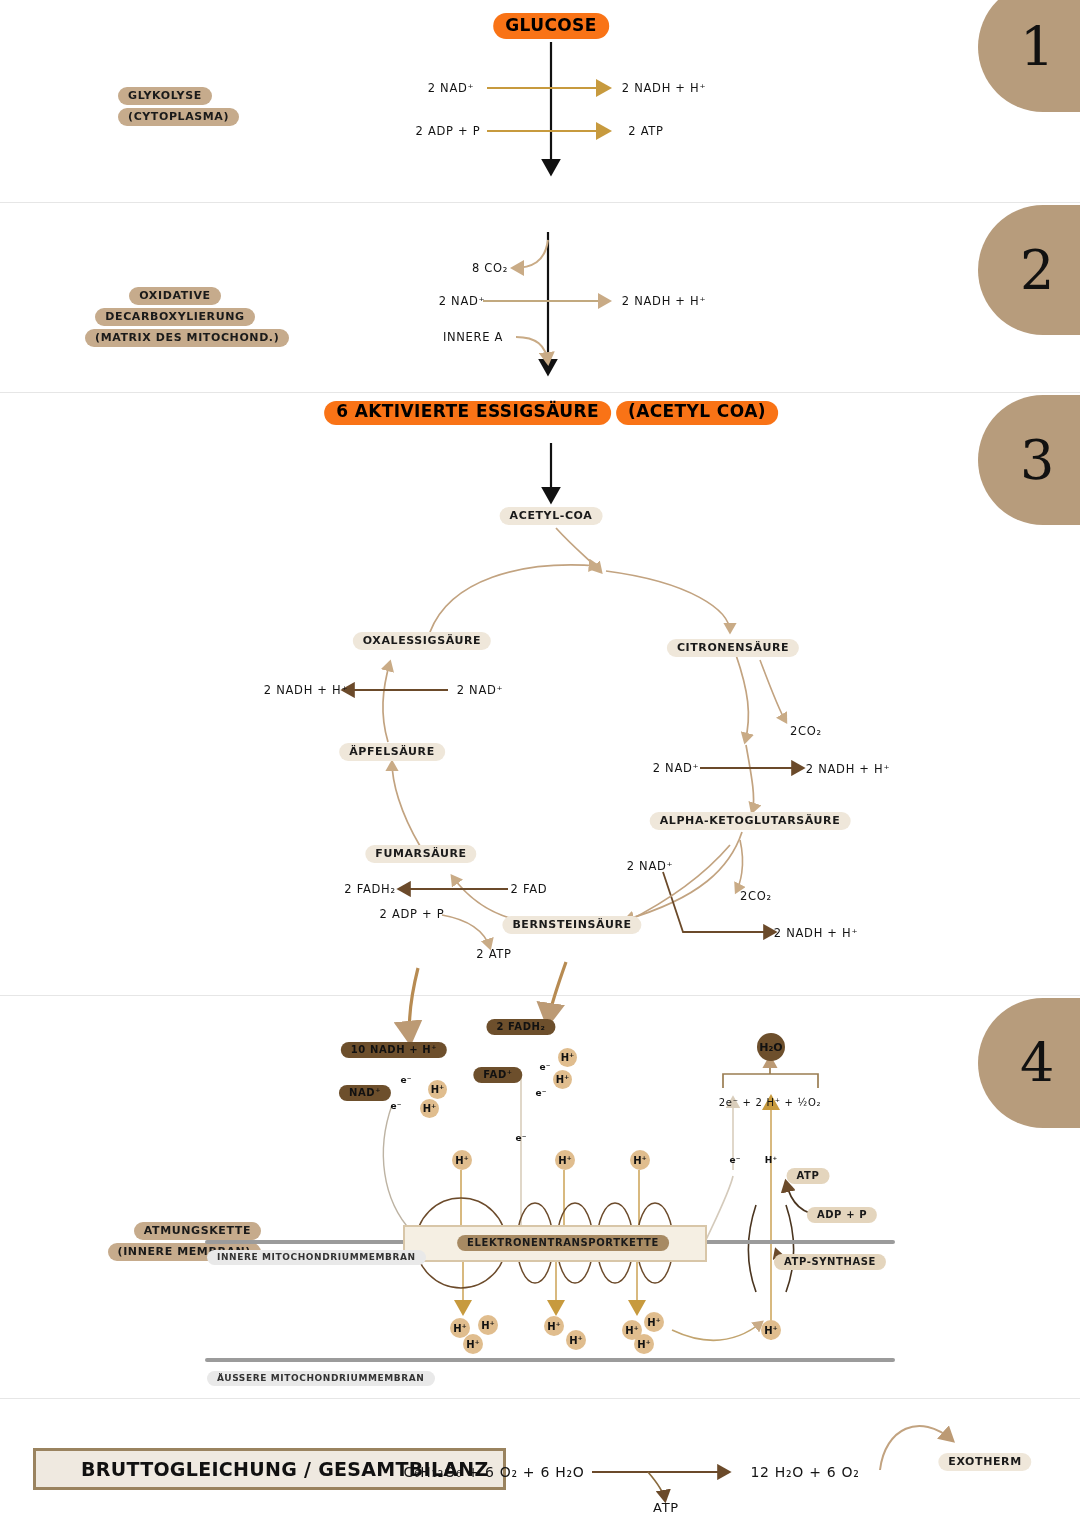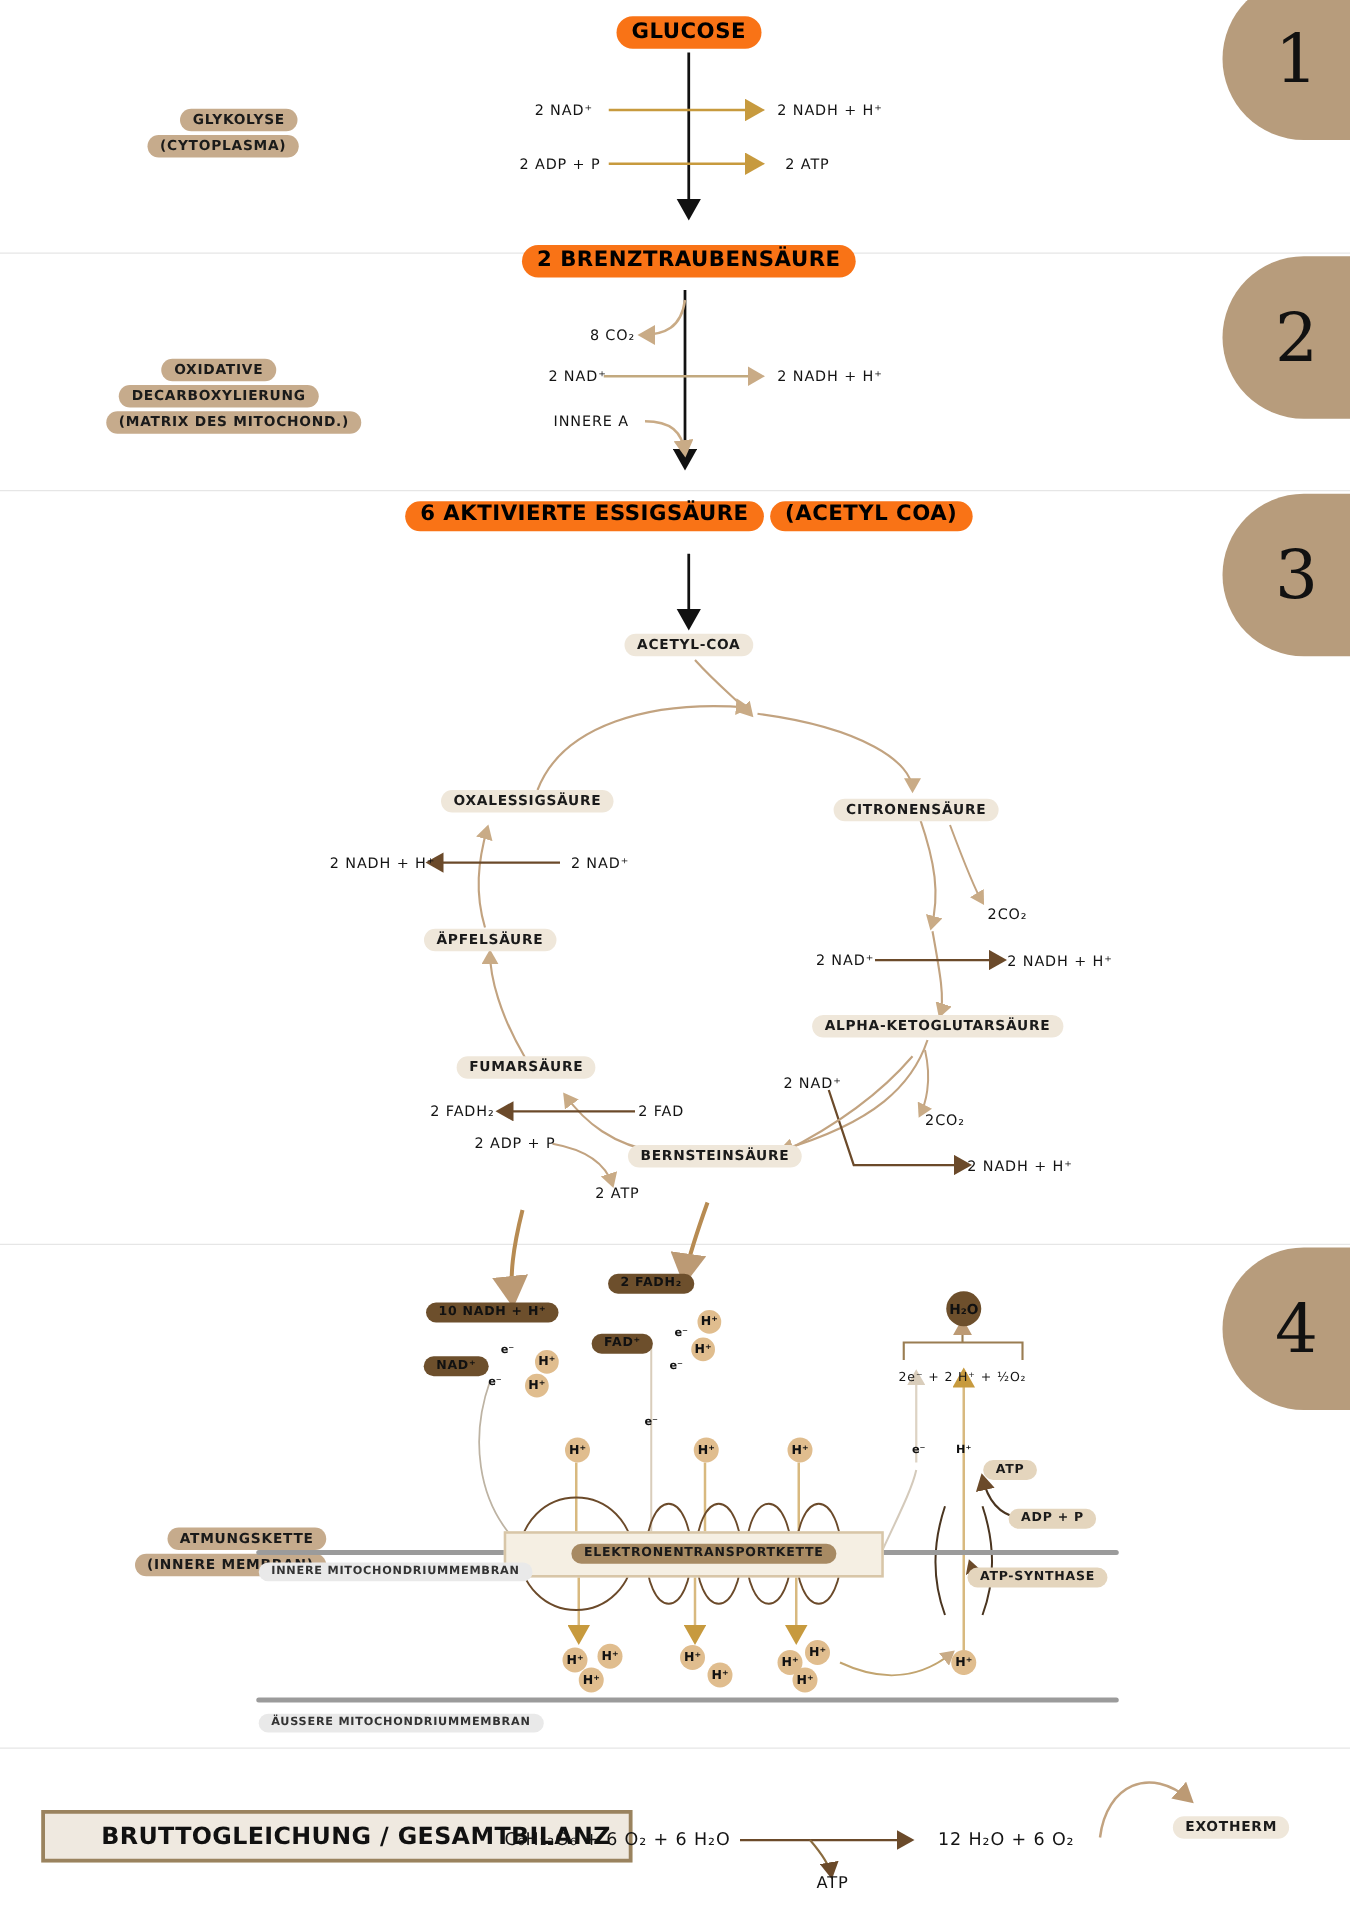--- a/index.html
+++ b/index.html
@@ -77,21 +77,21 @@
   <div class="badge" style="top:205px;">
     <span>2</span>
     </div>
   <div class="badge" style="top:395px;">
     <span>3</span>
     </div>
   <div class="badge num4" style="top:998px;">
     <span>4</span>
     </div>
 
-  <div class="abs" style="left:118px;top:84px;text-align:right;width:120px;">
+  <div class="abs" style="left:118px;top:84px;text-align:left;width:120px;">
     <div class="pill">GLYKOLYSE</div>
     <div class="pill" style="margin-top:3px;">(CYTOPLASMA)</div>
   </div>
 
   <div class="abs" style="left:85px;top:284px;text-align:center;width:180px;">
     <div class="pill">OXIDATIVE</div>
     <div class="pill" style="margin-top:3px;">DECARBOXYLIERUNG</div>
     <div class="pill" style="margin-top:3px;">(MATRIX DES MITOCHOND.)</div>
   </div>
 
@@ -204,21 +204,20 @@
     <path d="M648,1472 C660,1486 664,1494 665,1500" fill="none" stroke="#8a6b3f" stroke-width="1.7" marker-end="url(#ahBrown)"></path>
     <path d="M880,1470 C885,1428 920,1412 952,1440" fill="none" stroke="#c2a380" stroke-width="2" marker-end="url(#ahTan)"></path>
   </svg>
 
   <div class="abs ctr headline" style="left:551px;top:26px;">GLUCOSE</div>
   <div class="abs ctr chem" style="left:451px;top:88px;">2 NAD⁺</div>
   <div class="abs ctr chem" style="left:664px;top:88px;">2 NADH + H⁺</div>
   <div class="abs ctr chem" style="left:448px;top:131px;">2 ADP + P</div>
   <div class="abs ctr chem" style="left:646px;top:131px;">2 ATP</div>
 
-  <div class="abs ctr headline" style="left:551px;top:209px;">2 BRENZTRAUBENSÄURE</div>
   <div class="abs ctr chem" style="left:490px;top:268px;">8 CO₂</div>
   <div class="abs ctr chem" style="left:462px;top:301px;">2 NAD⁺</div>
   <div class="abs ctr chem" style="left:664px;top:301px;">2 NADH + H⁺</div>
   <div class="abs ctr chem" style="left:473px;top:337px;">INNERE A</div>
 
   <div class="abs ctr" style="left:551px;top:412px;text-align:center;">
     <div class="headline two">6 AKTIVIERTE ESSIGSÄURE</div>
     <div class="headline two" style="margin-top:2px;">(ACETYL COA)</div>
   </div>
 

